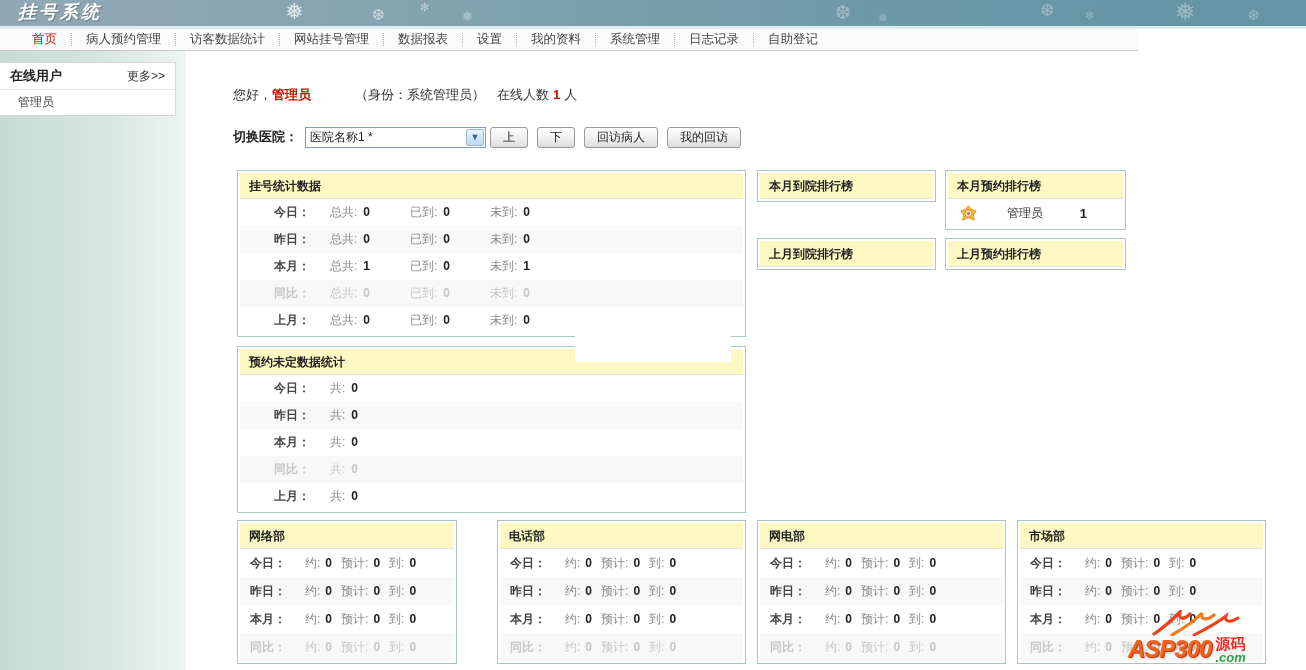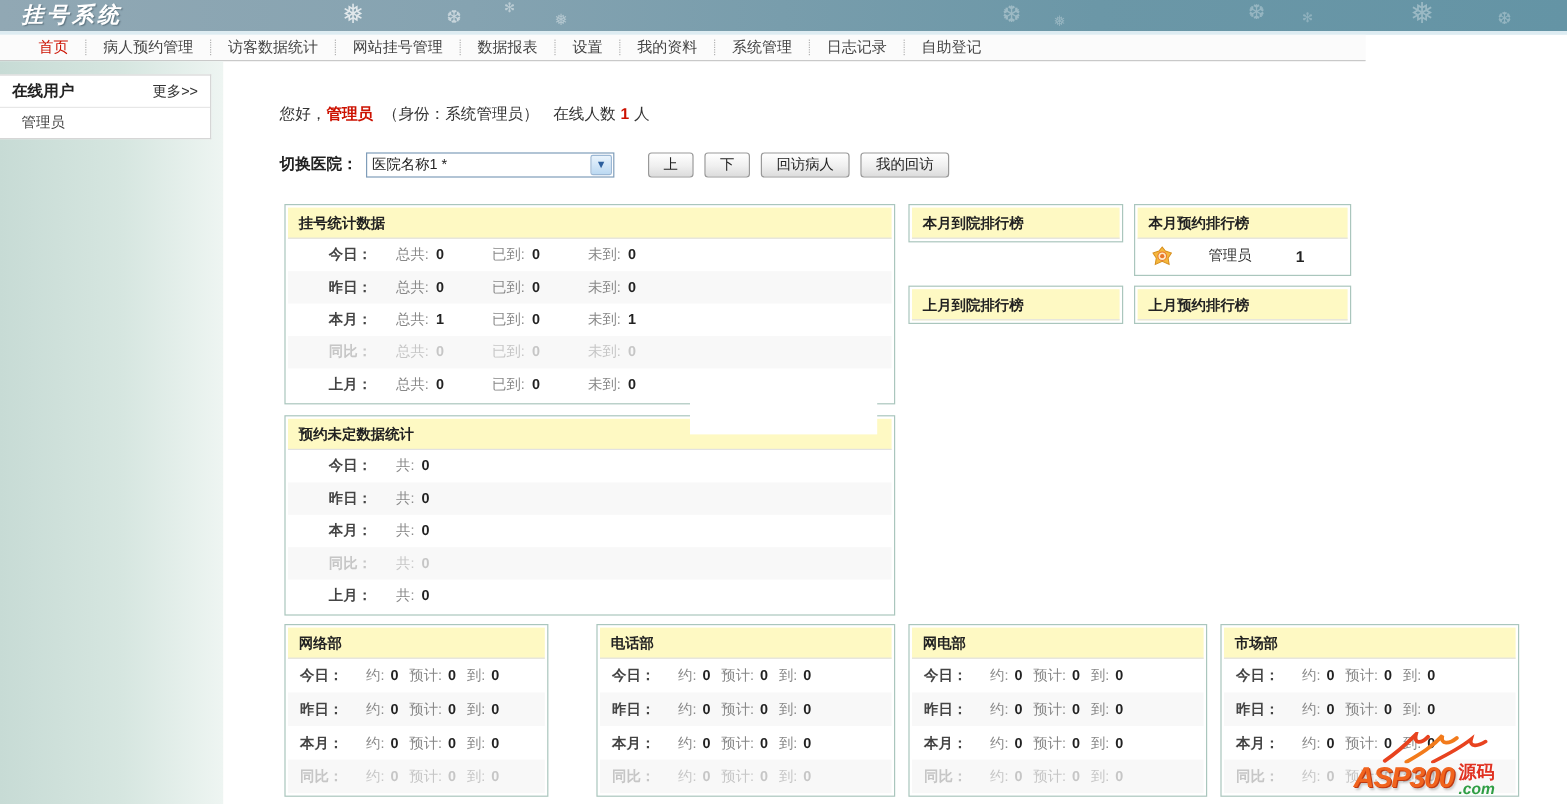--- a/index.html
+++ b/index.html
@@ -48,29 +48,29 @@
     height:27px; line-height:26px; padding:0 10px; border-bottom:1px solid #e7e7e7;
     display:flex; justify-content:space-between; align-items:center;
   }
   .online-title { font-weight:bold; font-size:13px; color:#222; }
   .online-more { color:#333; cursor:pointer; font-size:12px; }
   .online-item { height:25px; line-height:25px; padding-left:18px; color:#444; cursor:pointer; }
 
   
   .greeting { position:absolute; left:233px; top:86px; font-size:13px; color:#333; }
   .greeting .uname { color:#cc1100; font-weight:bold; margin-right:8px; }
-  .greeting .ident { margin-right:12px; }
+  .greeting .ident { margin-right:12px;margin-left:36px; }
   .greeting .cnt { color:#cc1100; font-weight:bold; margin:0 4px; }
 
   
   .hosp-row { position:absolute; left:233px; top:126px; height:22px; display:flex; align-items:center; }
   .hosp-label { font-weight:bold; font-size:13px; margin-right:7px; color:#222; }
   .combo {
-    width:207px; height:21px; border:1px solid #7f9db9; background:#fff;
-    display:flex; align-items:center; margin-right:28px; cursor:pointer;
+    width:181px; height:21px; border:1px solid #7f9db9; background:#fff;
+    display:flex; align-items:center; margin-right:4px; cursor:pointer;
   }
   .combo-text { flex:1; padding-left:4px; font-size:12px; color:#222; }
   .combo-arrow {
     width:18px; height:17px; margin-right:1px; border:1px solid #9cb8d5; border-radius:2px;
     background:linear-gradient(#e9f3fc,#bcd9f2); color:#2c5f9e; font-size:9px;
     display:flex; align-items:center; justify-content:center;
   }
   .btn {
     height:21px; min-width:38px; border:1px solid #999; border-radius:3px;
     background:linear-gradient(#ffffff,#efefef 55%,#dcdcdc);

